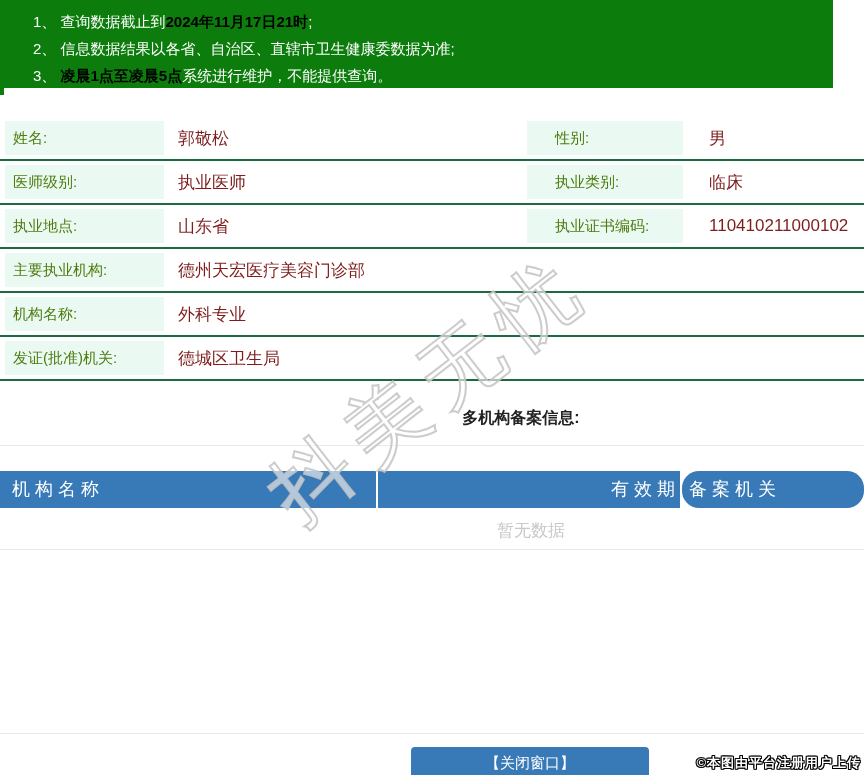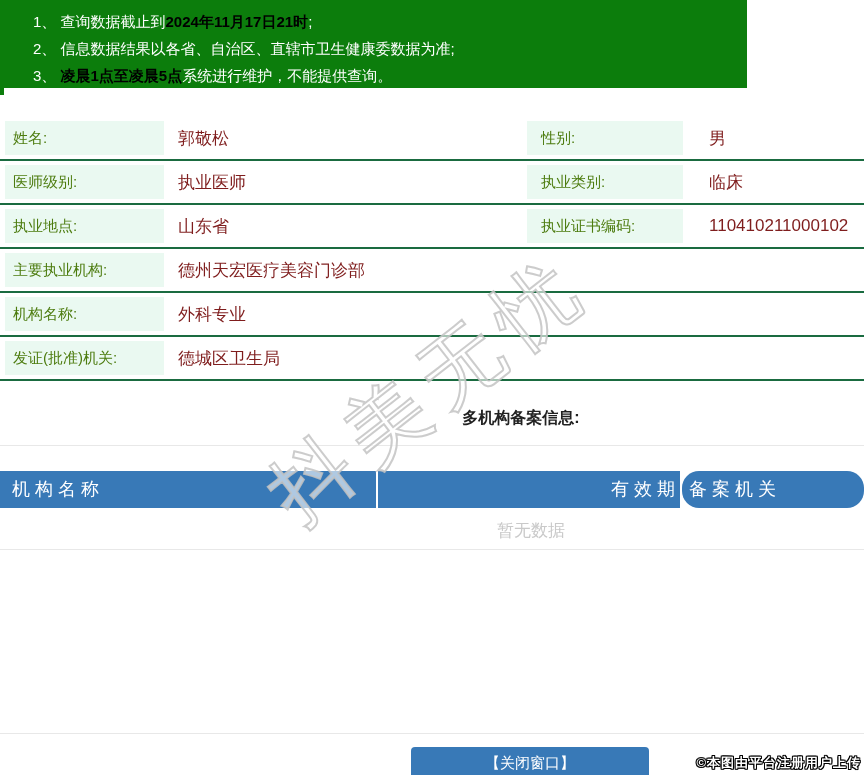--- a/index.html
+++ b/index.html
@@ -3,35 +3,35 @@
 <meta charset="utf-8">
 <style>
   * { margin:0; padding:0; box-sizing:border-box; }
   html,body { width:864px; height:775px; }
   body {
     position:relative; overflow:hidden; background:#fff;
     font-family:"Liberation Sans", sans-serif;
   }
   
   .banner {
-    position:absolute; top:0; left:0; width:747px; height:88px;
+    position:absolute; top:0; left:0; width:833px; height:88px;
     background:#0c7d0c; color:#fff; font-size:15px;
     padding:8px 10px 0 33px; line-height:27px;
   }
   .banner .seg-bold { color:#000; font-weight:bold; }
   .banner-notch { position:absolute; left:0; top:88px; width:4px; height:7px; background:#0c7d0c; }
   
   .itable { position:absolute; top:117px; left:0; width:864px; }
   .irow { display:flex; height:44px; border-bottom:2px solid #1a6b40; align-items:stretch; }
   .lcell {
     background:#eaf9f1; margin:4px 0; display:flex; align-items:center;
     color:#4d7c0f; font-size:15px;
   }
   .lcell.l1 { margin-left:5px; width:159px; padding-left:8px; }
-  .lcell.l2 { width:156px; padding-left:14px; }
+  .lcell.l2 { width:156px; padding-left:28px; }
   .vcell { display:flex; align-items:center; color:#7f1d1d; font-size:17px; }
   .vcell.v1 { width:363px; padding-left:14px; }
   .vcell.v2 { flex:1; padding-left:26px; }
   .vcell.vfull { flex:1; padding-left:14px; }
   
   .section-title {
     position:absolute; top:408px; left:0; width:1042px; text-align:center;
     font-size:16px; font-weight:bold; color:#222;
   }
   .hline { position:absolute; left:0; width:864px; height:1px; background:#e8e8e8; }

